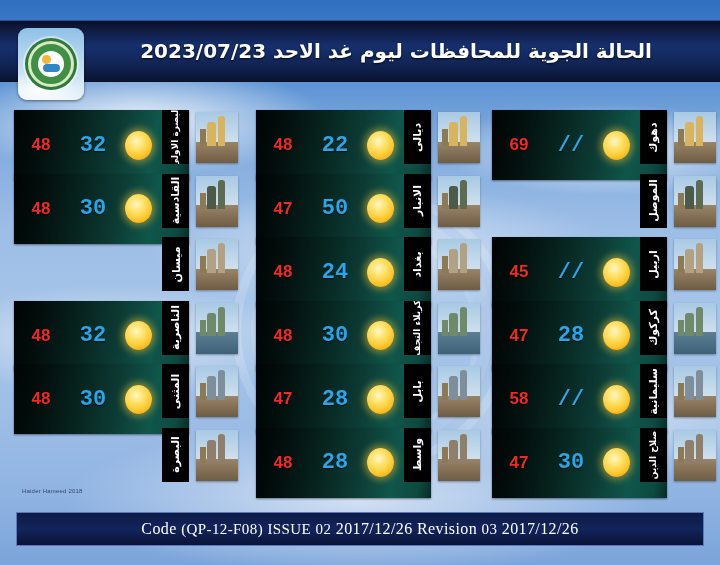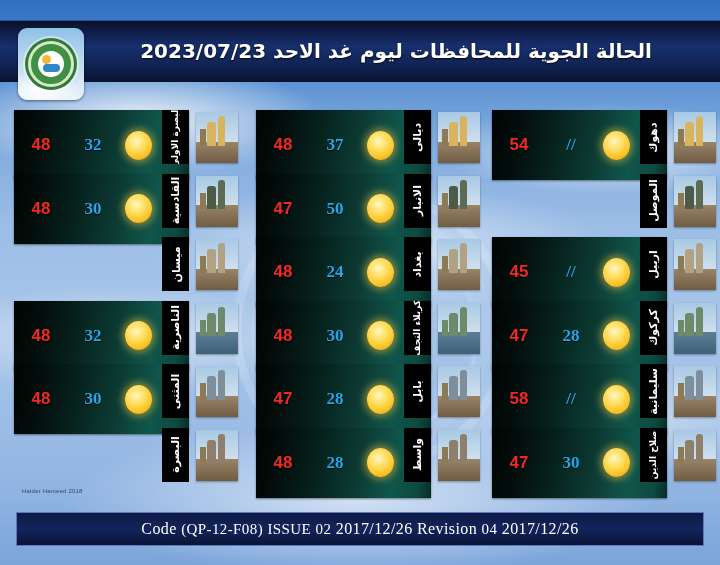--- a/index.html
+++ b/index.html
@@ -187,23 +187,23 @@
     color: #f02a22;
     font-size: 17px;
     font-weight: bold;
     font-family: "Liberation Sans", sans-serif;
     text-shadow: 0 1px 1px rgba(0,0,0,0.8);
   }
   .t-min {
     width: 50px;
     text-align: center;
     color: #2aa5e8;
-    font-size: 17px;
+    font-size: 22px;
     font-weight: bold;
-    font-family: Liberation Serif, serif;
+    font-family: Liberation Mono, monospace;
     text-shadow: 0 1px 1px rgba(0,0,0,0.8);
   }
 
   .sun {
     width: 40px;
     display: flex;
     align-items: center;
     justify-content: center;
   }
   .sun-disc {
@@ -437,21 +437,21 @@
             <span class="shape-c"></span>
             <span class="shape-a"></span>
             <span class="shape-b"></span>
           </div>
         </div>
       </div>
     <div class="column col1">
         <div class="row">
           <div class="card">
             <div class="t-max">48</div>
-            <div class="t-min">37</div>
+            <div class="t-min">22</div>
             <div class="sun">
               <span class="sun-disc"></span>
             </div>
           </div>
           <div class="name-strip">
             <span class="name-text">ديالى</span>
           </div>
           <div class="thumb th-t1">
             <span class="sky-part"></span>
             <span class="ground-part"></span>
@@ -552,21 +552,21 @@
             <span class="ground-part"></span>
             <span class="shape-c"></span>
             <span class="shape-a"></span>
             <span class="shape-b"></span>
           </div>
         </div>
       </div>
     <div class="column col2">
         <div class="row">
           <div class="card">
-            <div class="t-max">54</div>
+            <div class="t-max">69</div>
             <div class="t-min">//</div>
             <div class="sun">
               <span class="sun-disc"></span>
             </div>
           </div>
           <div class="name-strip">
             <span class="name-text">دهوك</span>
           </div>
           <div class="thumb th-t1">
             <span class="sky-part"></span>
@@ -670,18 +670,18 @@
   <div class="credit">Haider Hameed 2018</div>
 
   <div class="footer-band">
     <div class="footer-text">
       <span>Code</span>
       <span class="sm">(QP-12-F08)</span>
       <span class="sm">ISSUE</span>
       <span class="sm">02</span>
       <span>2017/12/26</span>
       <span>Revision</span>
-      <span class="sm">04</span>
+      <span class="sm">03</span>
       <span>2017/12/26</span>
     </div>
   </div>
 
 </div>
 
 </body></html>

